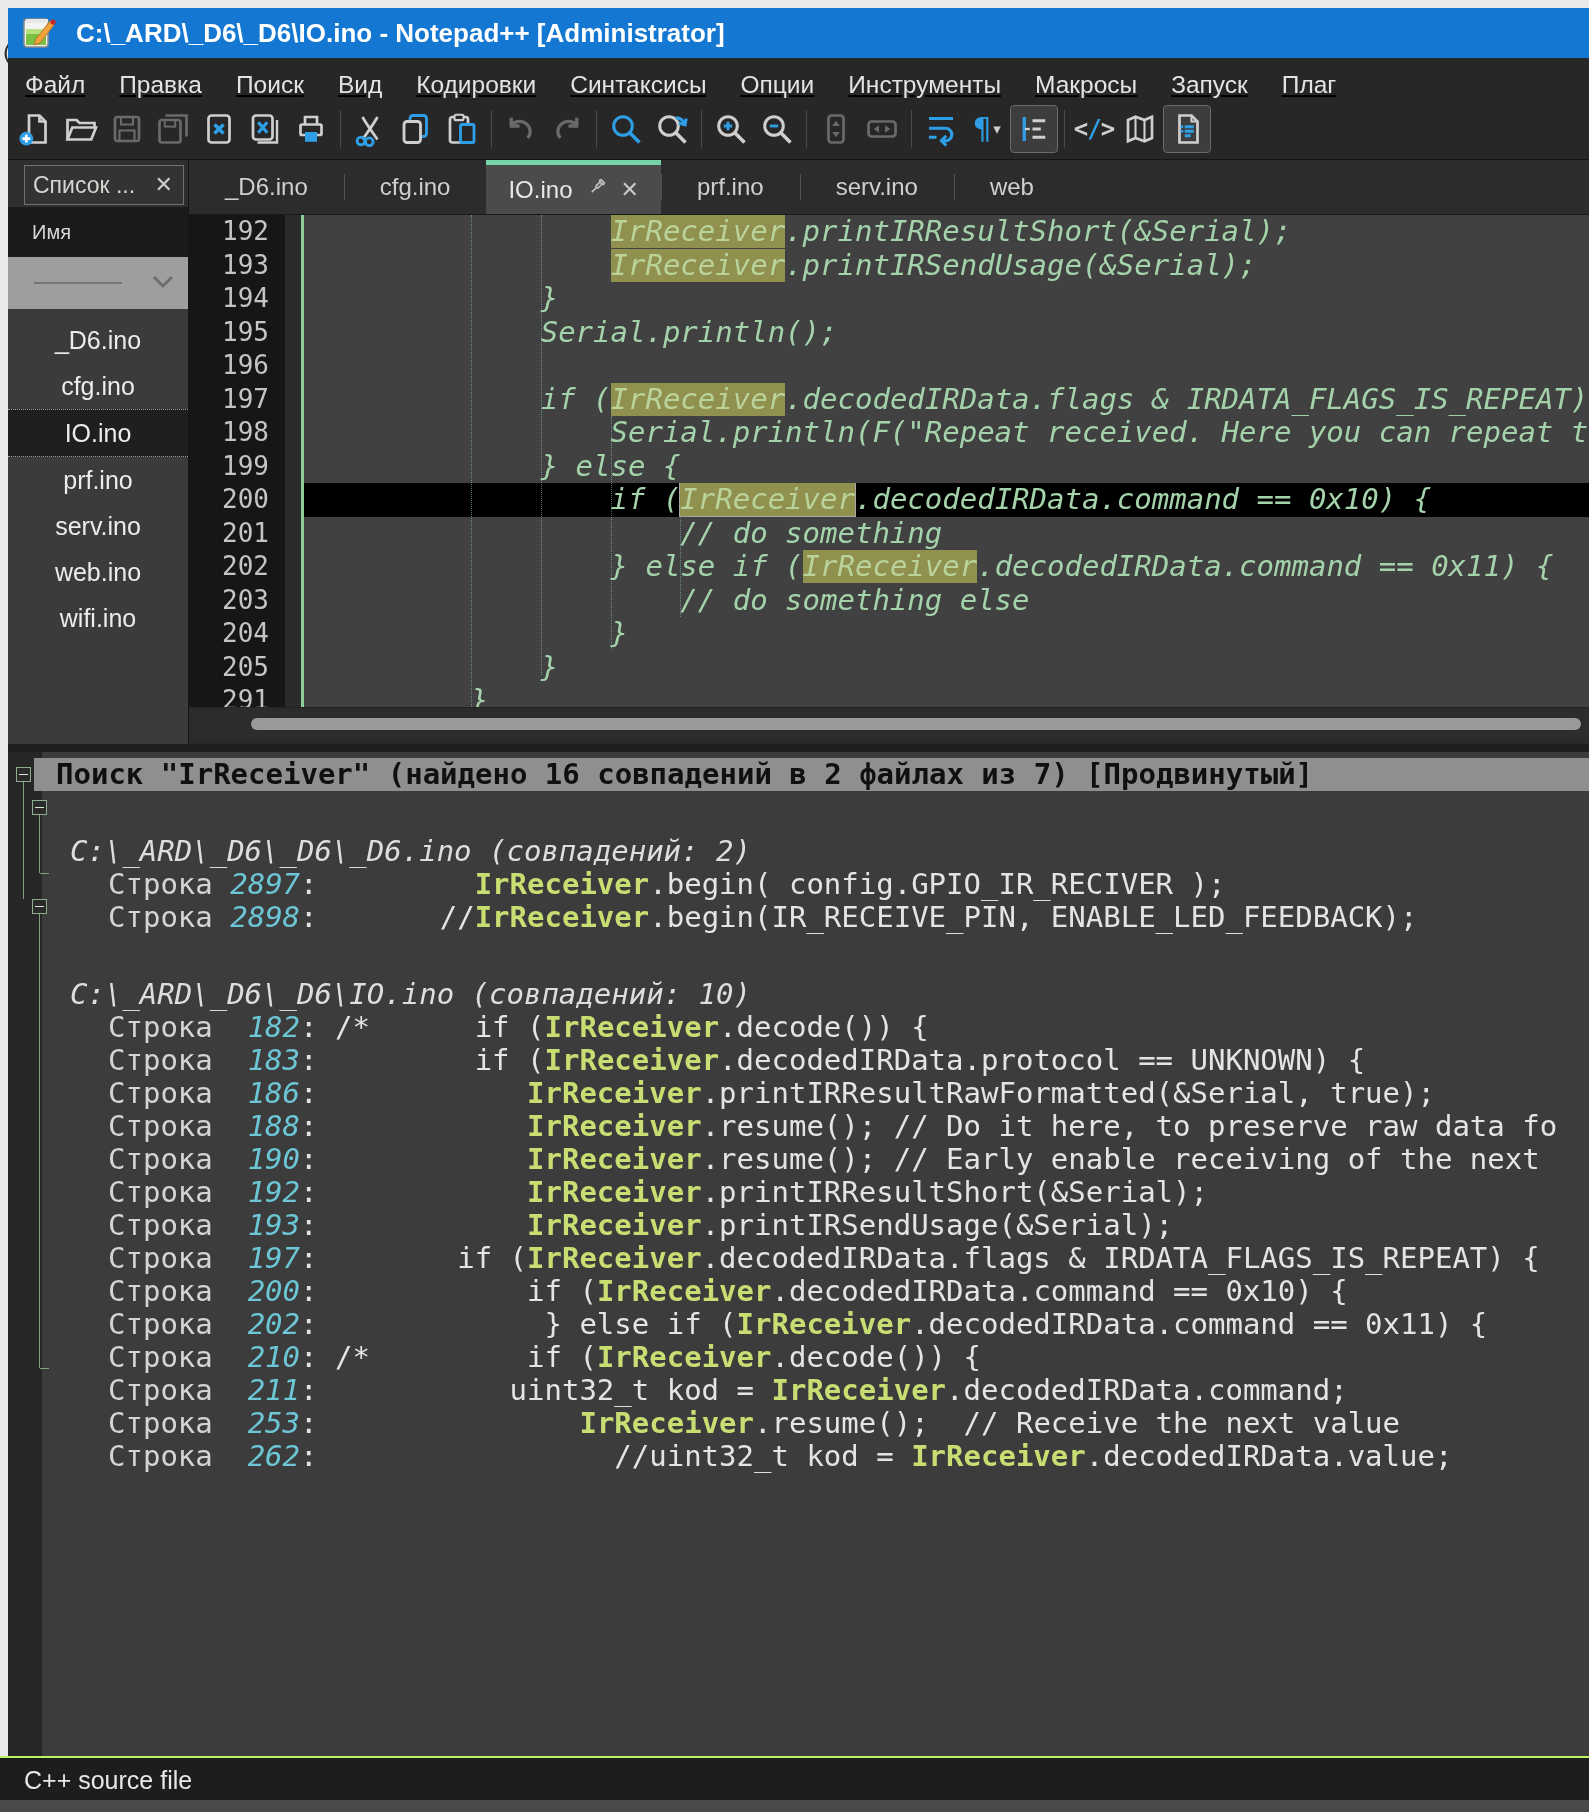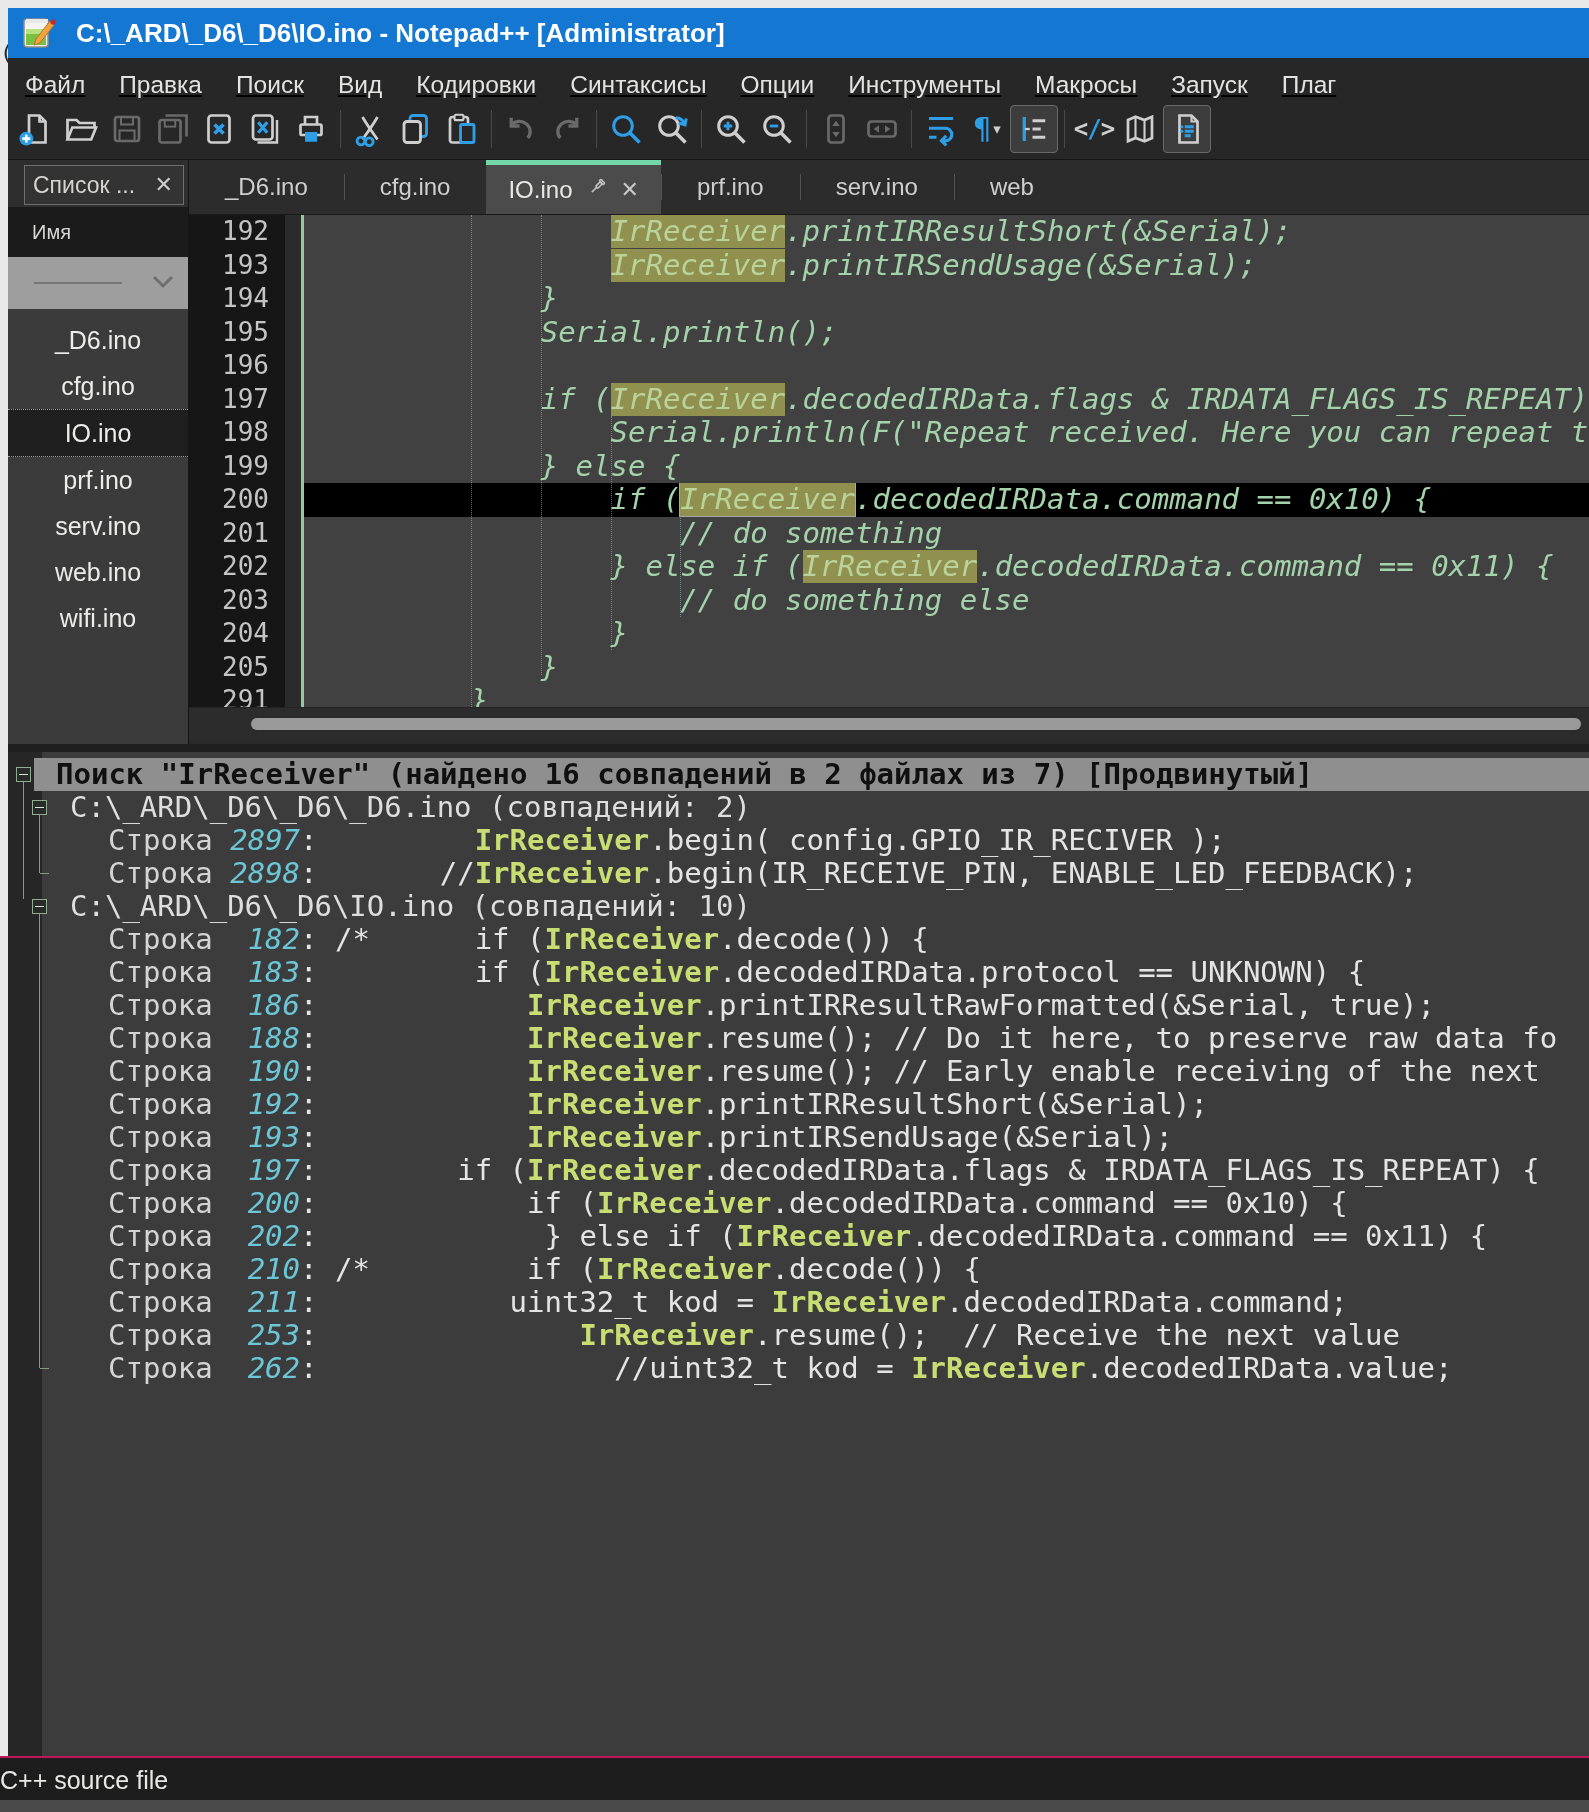--- a/index.html
+++ b/index.html
@@ -81,39 +81,39 @@
   .ed-bottom{height:6px;background:#2a2a2a;flex:none;}
 
   
   .gapline{height:8px;background:#1f1f1f;flex:none;}
   .results-title{height:42px;background:#1e1e1e;color:#e6e6e4;font-size:25px;line-height:42px;padding-left:10px;flex:none;border-top:1px solid #3a3a3a;}
   .results{flex:1;background:#3c3c3c;position:relative;overflow:hidden;font-family:"DejaVu Sans Mono","Liberation Mono",monospace;}
   .res-margin{position:absolute;left:0;top:0;width:34px;height:100%;background:#262626;}
   .res-rows{position:absolute;left:0;top:6px;right:0;}
   .res-row{height:33px;line-height:33px;white-space:pre;overflow:hidden;font-size:29px;}
   .r-header{margin-left:26px;background:#8f8f8f;color:#101010;font-weight:bold;padding-left:22px;}
-  .r-path{color:#dedede;padding-left:62px;}
+  .r-path{color:#dedede;font-style:italic;padding-left:62px;margin-top:44px;}
   .r-hit{color:#e4e4e4;padding-left:100px;}
   .r-hit .lbl{color:#d4d4d4;}
   .r-hit .num{display:inline-block;width:4ch;text-align:right;color:#6cc6d6;font-style:italic;}
   b.hit{color:#c9de72;font-weight:bold;}
   .fold-box{position:absolute;width:15px;height:15px;border:1px solid #8fae8f;background:#2a2a2a;box-sizing:border-box;}
   .fold-box::after{content:"";position:absolute;left:2px;right:2px;top:6px;height:1px;background:#d8e8d8;}
   .fb-root{left:8px;top:15px;}
   .fb-file1{left:24px;top:48px;}
   .fb-file2{left:24px;top:147px;}
   .tline{position:absolute;background:#7f9f7f;width:1px;}
   .tl-a{left:15px;top:30px;height:117px;}
   .tl-b{left:31px;top:63px;height:58px;}
   .tl-c{left:31px;top:162px;height:454px;}
   .ttick{position:absolute;height:1px;width:9px;background:#7f9f7f;left:32px;}
   .tt-1{top:121px;} .tt-2{top:616px;}
 
   
-  .statusbar{position:absolute;left:0;right:0;bottom:12px;height:44px;background:#1d1d1d;border-top:2px solid #be185d;color:#e8e8e6;font-size:25px;line-height:44px;padding-left:0;box-sizing:border-box;}
+  .statusbar{position:absolute;left:0;right:0;bottom:12px;height:44px;background:#1d1d1d;border-top:2px solid #bef264;color:#e8e8e6;font-size:25px;line-height:44px;padding-left:24px;box-sizing:border-box;}
   .bottom-strip{position:absolute;left:0;bottom:0;width:100%;height:12px;background:#4a4a4a;}
 </style>
 </head>
 <body>
 
 <div id="stage">
   <div class="top-strip"></div>
   <div class="left-strip"></div>
   <div class="edge-char mono">(</div>
 

